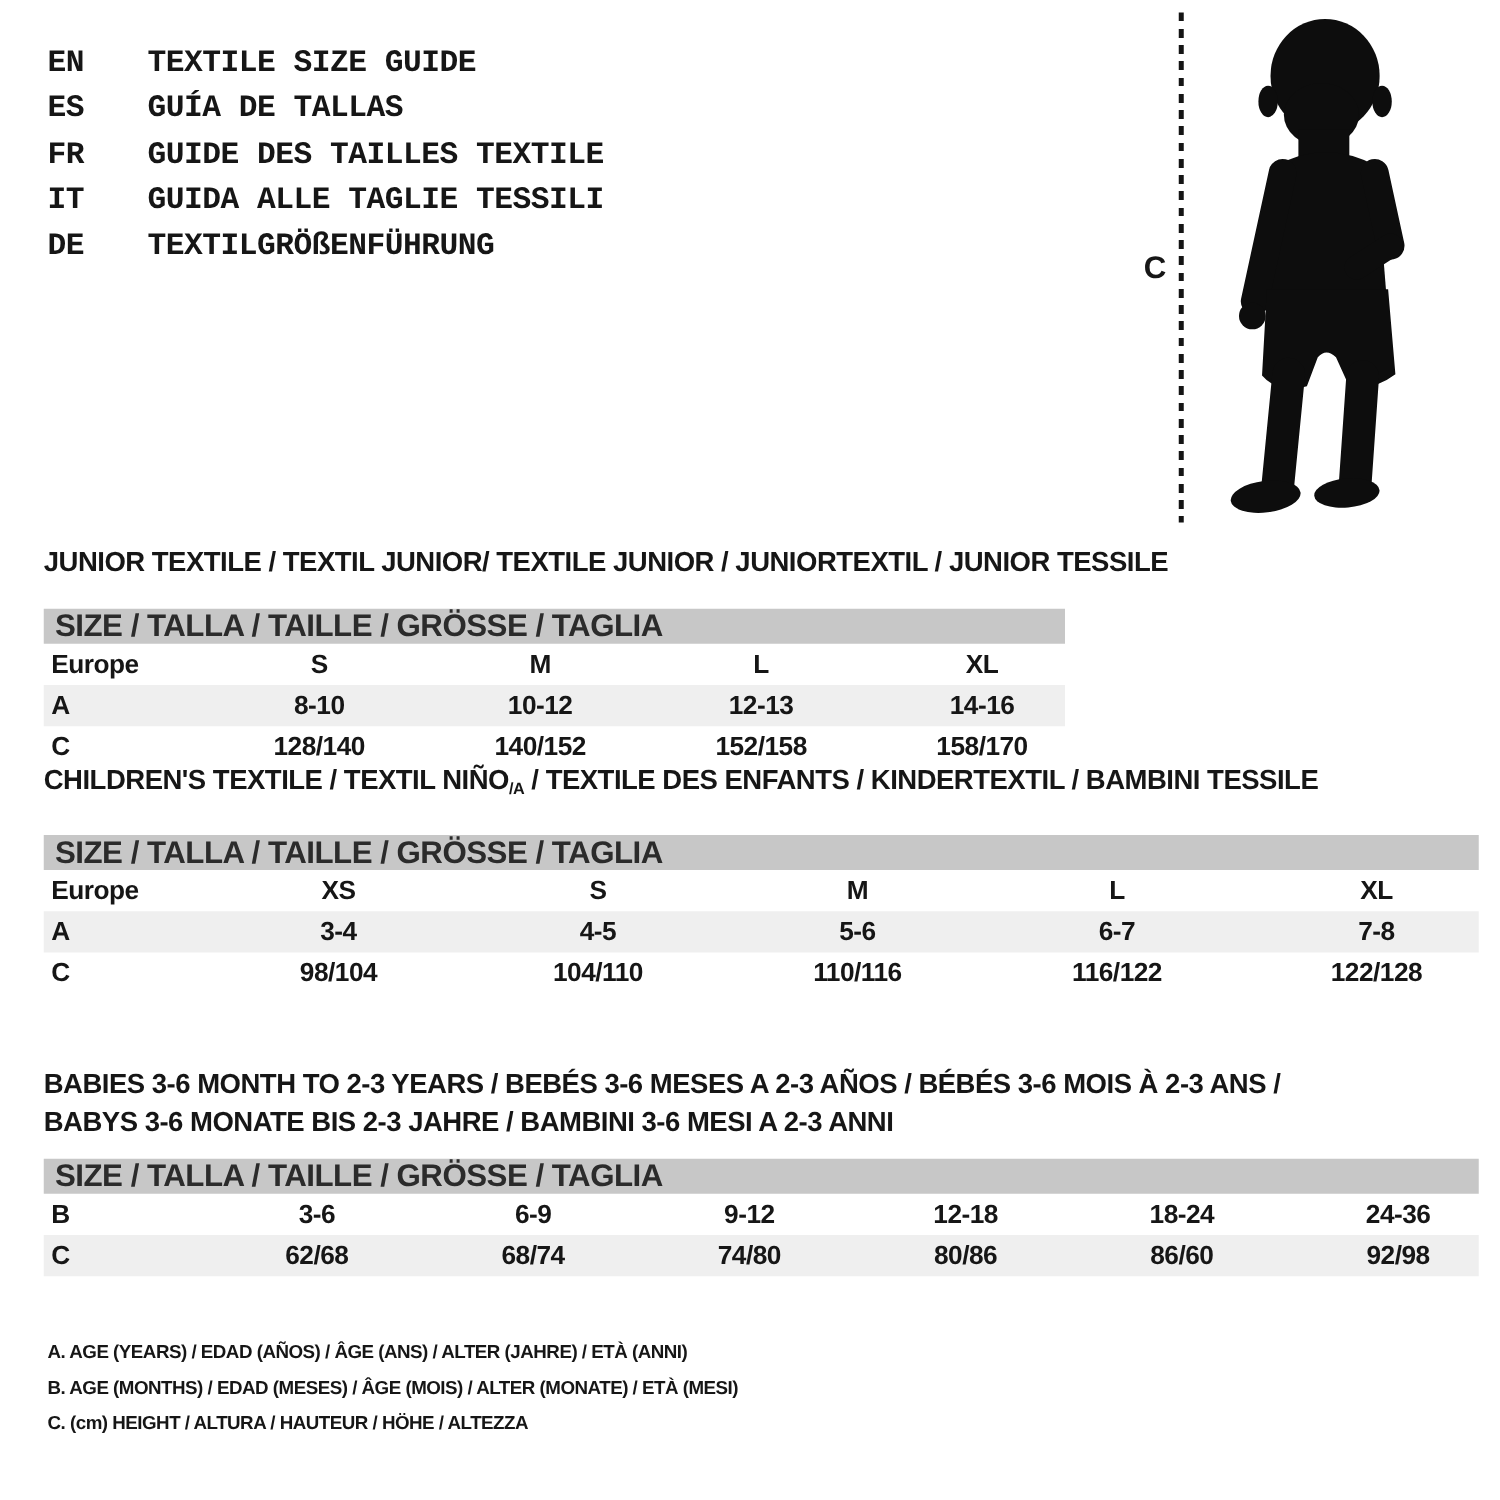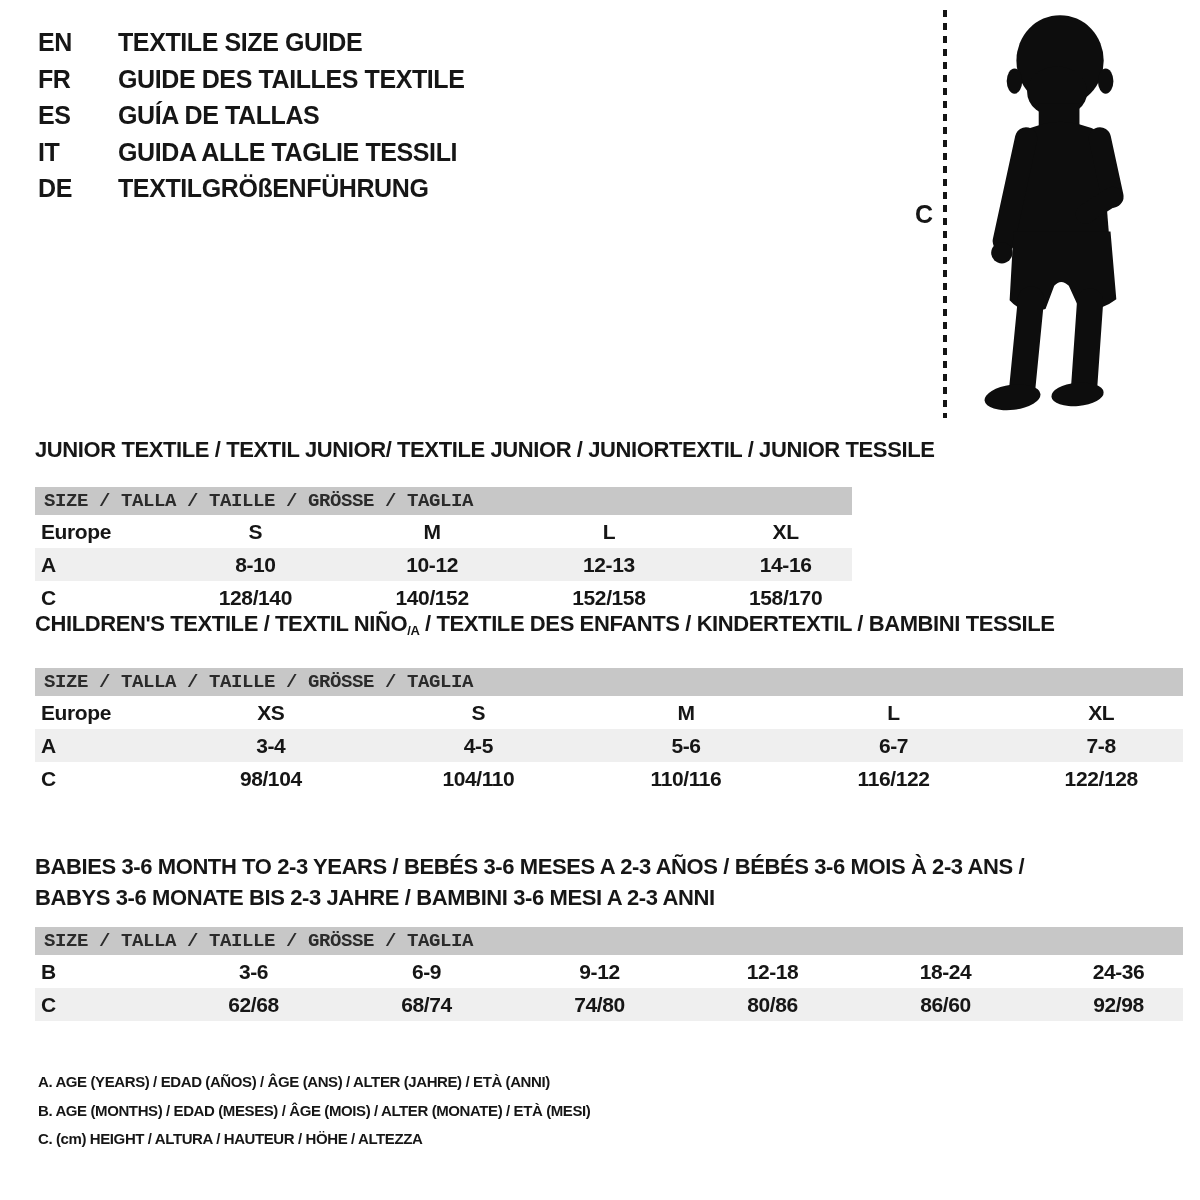--- a/index.html
+++ b/index.html
@@ -6,21 +6,21 @@
   html,body { background:#ffffff; }
   .page {
     position:relative; width:1200px; height:1200px; overflow:hidden;
     background:#ffffff; color:#161616;
     font-family:"Liberation Sans","DejaVu Sans",sans-serif;
     font-weight:700; letter-spacing:-0.4px;
   }
 
   
   .lang-header { position:absolute; top:28px; left:38px; }
-  .lang-row  { display:flex; align-items:flex-start; height:36.5px; }
+  .lang-row  { display:flex; align-items:flex-end; height:36.5px;font-family:Liberation Mono, monospace; }
   .lang-code { width:80px; font-size:25px; }
   .lang-title{ font-size:25px; }
 
   
   .figure { position:absolute; top:10px; left:893px; height:408px; display:flex; align-items:stretch; }
   .c-label { align-self:center; width:50px; padding-left:22px; font-size:25px; }
   .dash-line {
     width:4px; height:100%; margin-right:18px;
     background:repeating-linear-gradient(to bottom,#141414 0 7px,transparent 7px 13px);
   }
@@ -30,47 +30,47 @@
   .size-section { position:absolute; left:35px; }
   .sec-0 { top:434px; width:817px;  }
   .sec-1 { top:608px; width:1148px; }
   .sec-2 { top:851px; width:1148px; }
   .tbl-title { font-size:22px; line-height:31px; white-space:nowrap; }
   .tbl-title .sub { font-size:13px; vertical-align:-4px; }
   .sec-0 .size-bar, .sec-1 .size-bar { margin-top:22px; }
   .sec-2 .size-bar { margin-top:14px; }
   .size-bar {
     height:28px; line-height:28px; padding-left:9px;
-    font-size:19px; color:#2b2b2b;font-family:Liberation Mono, monospace;
+    font-size:25px; color:#2b2b2b;
   }
   .trow  { display:flex; height:33px; line-height:33px; font-size:21px;gap:44px; }
   .tlabel{ width:110px; padding-left:6px; }
   .tcell { flex:1; text-align:center; }
 
   
   .legend { position:absolute; top:1068px; left:38px; }
   .legend-line { font-size:15px; line-height:28.5px; white-space:nowrap; }
 </style>
 </head>
 <body>
 
 <div class="page">
 
   <header class="lang-header" id="lang-list">
       <div class="lang-row">
         <span class="lang-code">EN</span>
         <span class="lang-title">TEXTILE SIZE GUIDE</span>
       </div>
       <div class="lang-row">
+        <span class="lang-code">ES</span>
+        <span class="lang-title">GUÍA DE TALLAS</span>
+      </div>
+      <div class="lang-row">
         <span class="lang-code">FR</span>
         <span class="lang-title">GUIDE DES TAILLES TEXTILE</span>
-      </div>
-      <div class="lang-row">
-        <span class="lang-code">ES</span>
-        <span class="lang-title">GUÍA DE TALLAS</span>
       </div>
       <div class="lang-row">
         <span class="lang-code">IT</span>
         <span class="lang-title">GUIDA ALLE TAGLIE TESSILI</span>
       </div>
       <div class="lang-row">
         <span class="lang-code">DE</span>
         <span class="lang-title">TEXTILGRÖßENFÜHRUNG</span>
       </div>
     </header>

